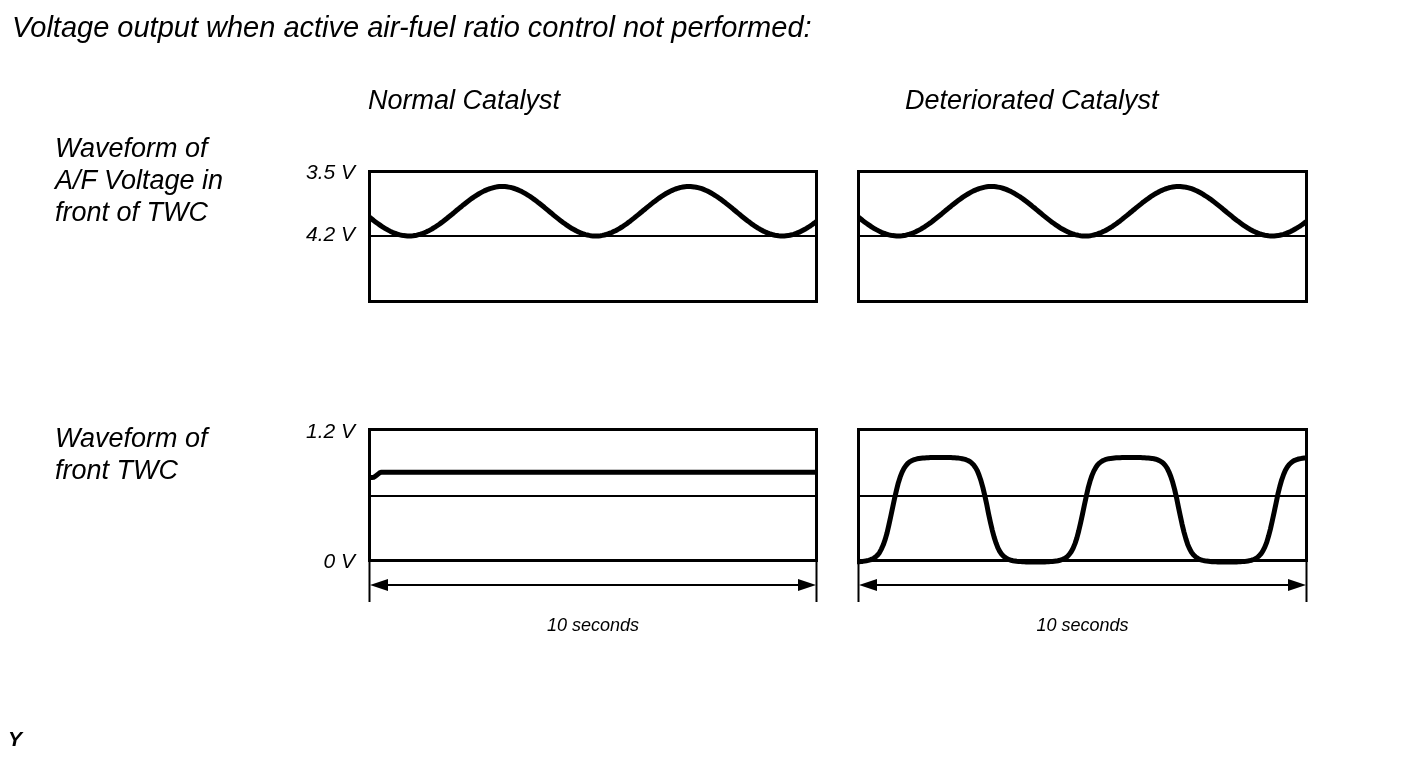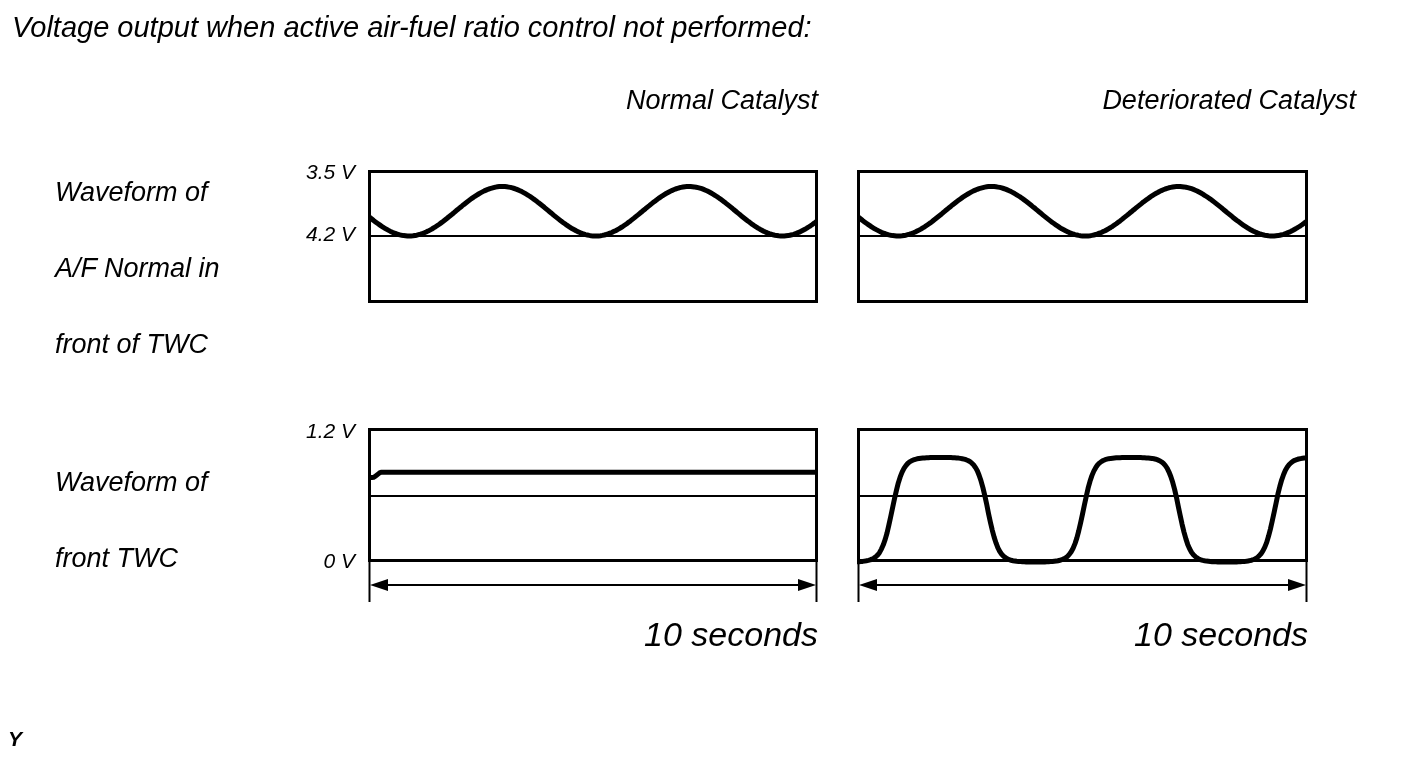--- a/index.html
+++ b/index.html
@@ -2,43 +2,43 @@
 <html><head>
 <meta charset="utf-8">
 <style>
   html,body{margin:0;padding:0;}
   body{
     width:1424px;height:759px;background:#ffffff;color:#000000;
     font-family:"Liberation Sans", sans-serif;position:relative;overflow:hidden;
   }
   .abs{position:absolute;font-style:italic;}
   .title{font-size:29px;white-space:nowrap;}
-  .col-header{font-size:27px;text-align:right;white-space:nowrap;}
+  .col-header{font-size:27px;text-align:left;white-space:nowrap;}
   .row-label{font-size:27px;line-height:32px;}
-  .row-label span{display:block;margin-top:44px;}
+  .row-label span{display:block;}
   .axis-label{font-size:21px;text-align:right;width:155px;white-space:nowrap;}
-  .time-label{font-size:34px;text-align:right;}
+  .time-label{font-size:18px;text-align:center;}
   .corner{font-size:21px;font-weight:bold;}
   svg.chart{position:absolute;display:block;}
   .box{fill:none;stroke:#000;stroke-width:3;}
   .thin{stroke:#000;stroke-width:2;fill:none;}
   .wave{fill:none;stroke:#000;stroke-width:5;stroke-linecap:round;stroke-linejoin:round;}
   .arrowhead{fill:#000;stroke:none;}
 </style>
 </head>
 <body>
 
 <div class="abs title" style="left:12px;top:11px">Voltage output when active air-fuel ratio control not performed:</div>
 
 <div class="abs col-header" style="left:368px;top:85px;width:450px">Normal Catalyst</div>
 <div class="abs col-header" style="left:905px;top:85px;width:451px">Deteriorated Catalyst</div>
 
 <div class="abs row-label" style="left:55px;top:132px">
   <span>Waveform of</span>
-  <span>A/F Normal in</span>
+  <span>A/F Voltage in</span>
   <span>front of TWC</span>
 </div>
 <div class="abs row-label" style="left:55px;top:422px">
   <span>Waveform of</span>
   <span>front TWC</span>
 </div>
 
 <div class="abs axis-label" style="left:200px;top:160px">3.5 V</div>
 <div class="abs axis-label" style="left:200px;top:222px">4.2 V</div>
 <div class="abs axis-label" style="left:200px;top:419px">1.2 V</div>

